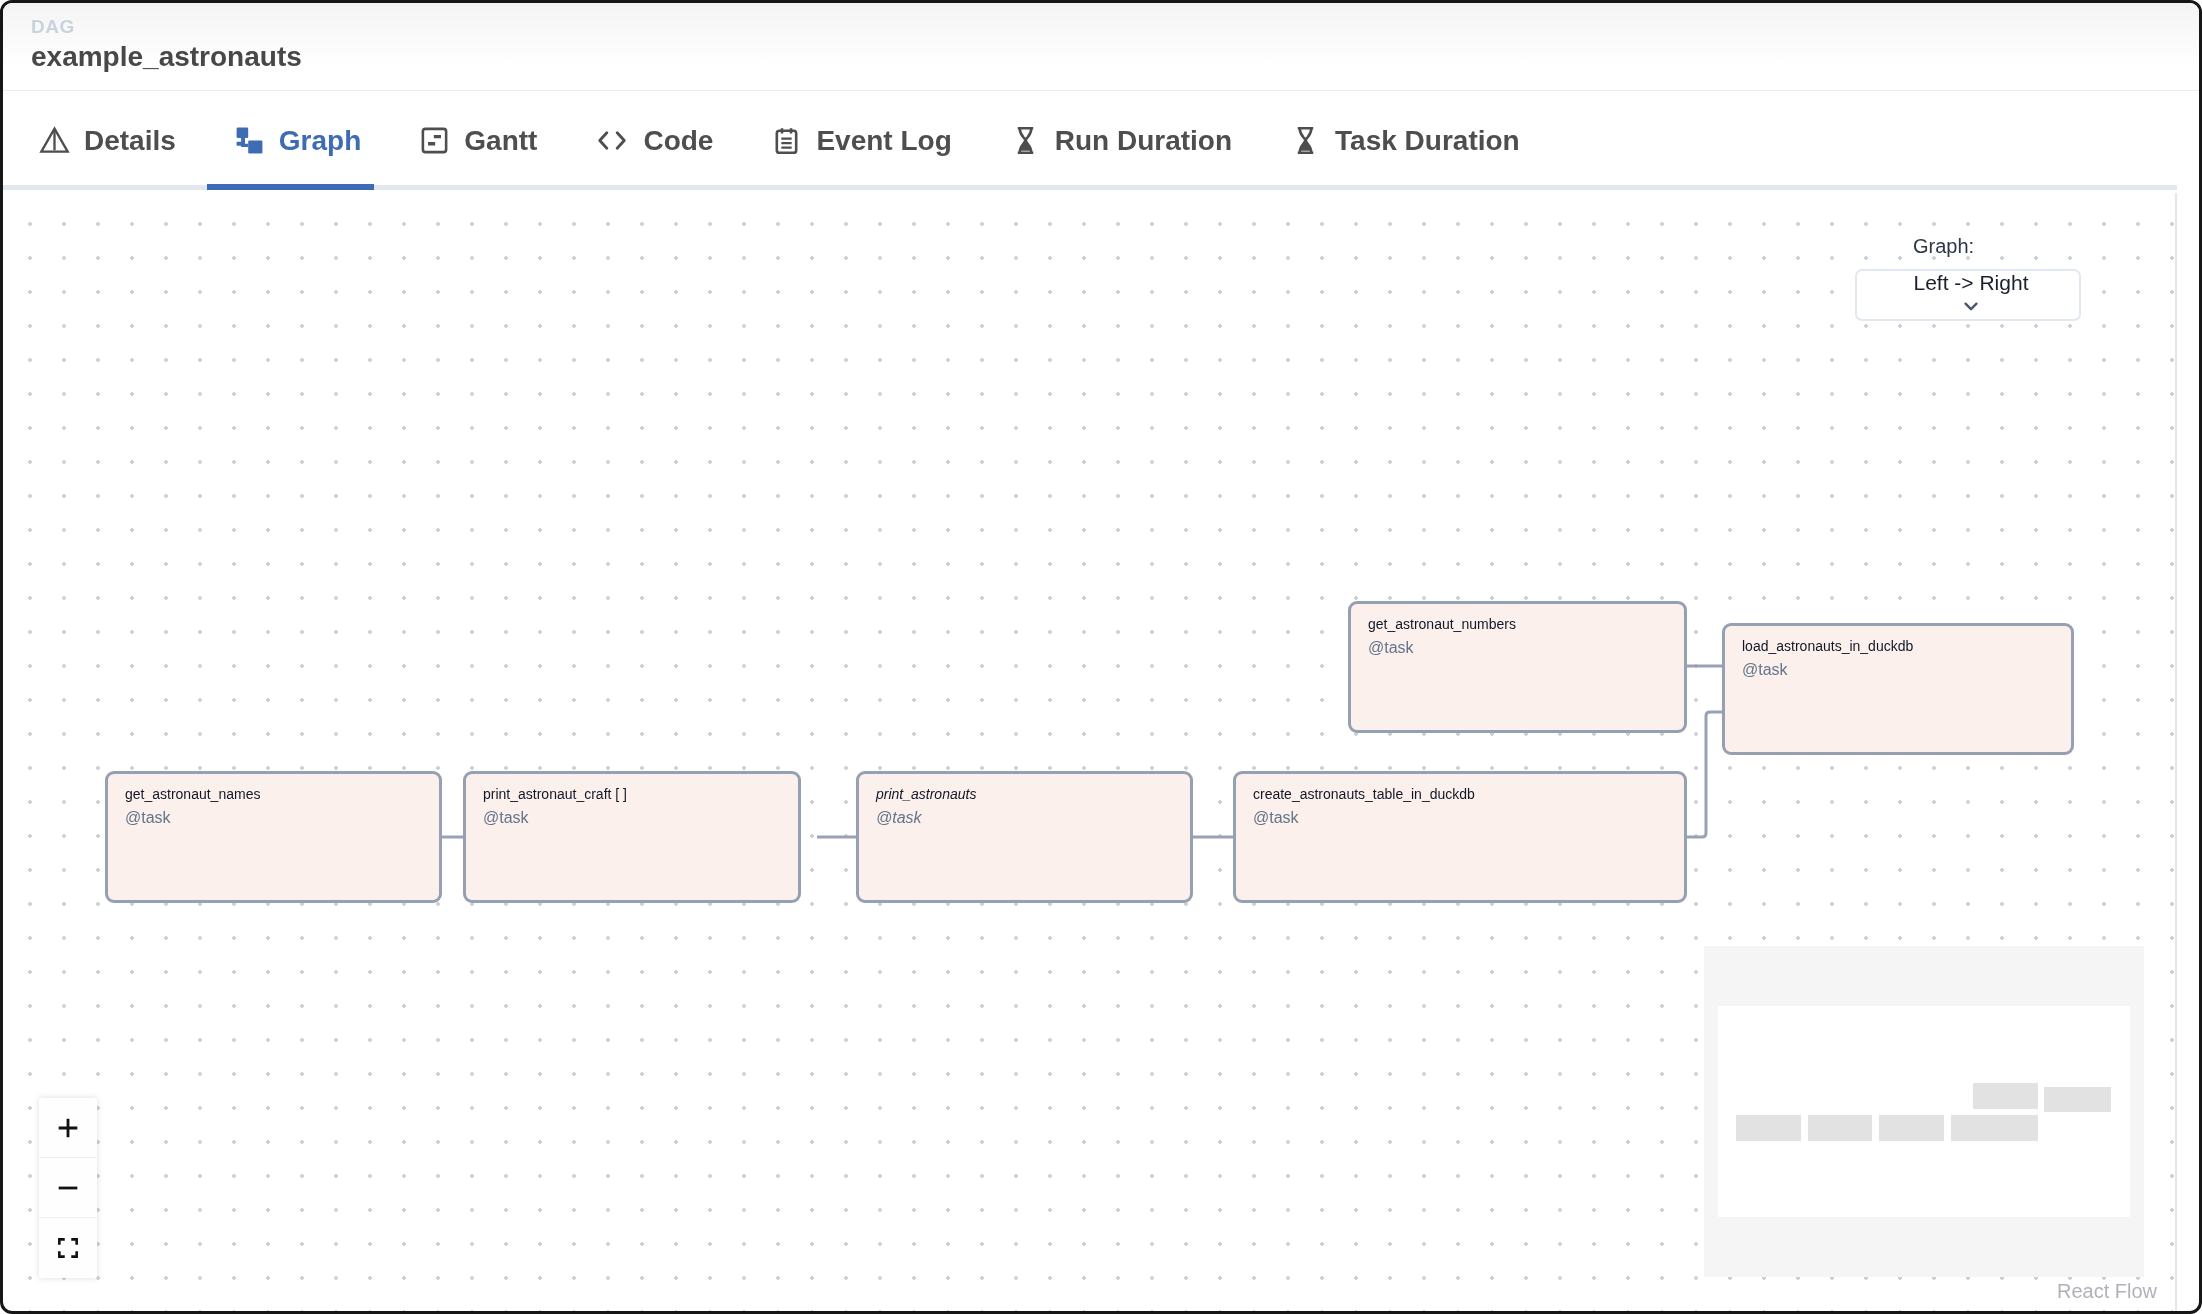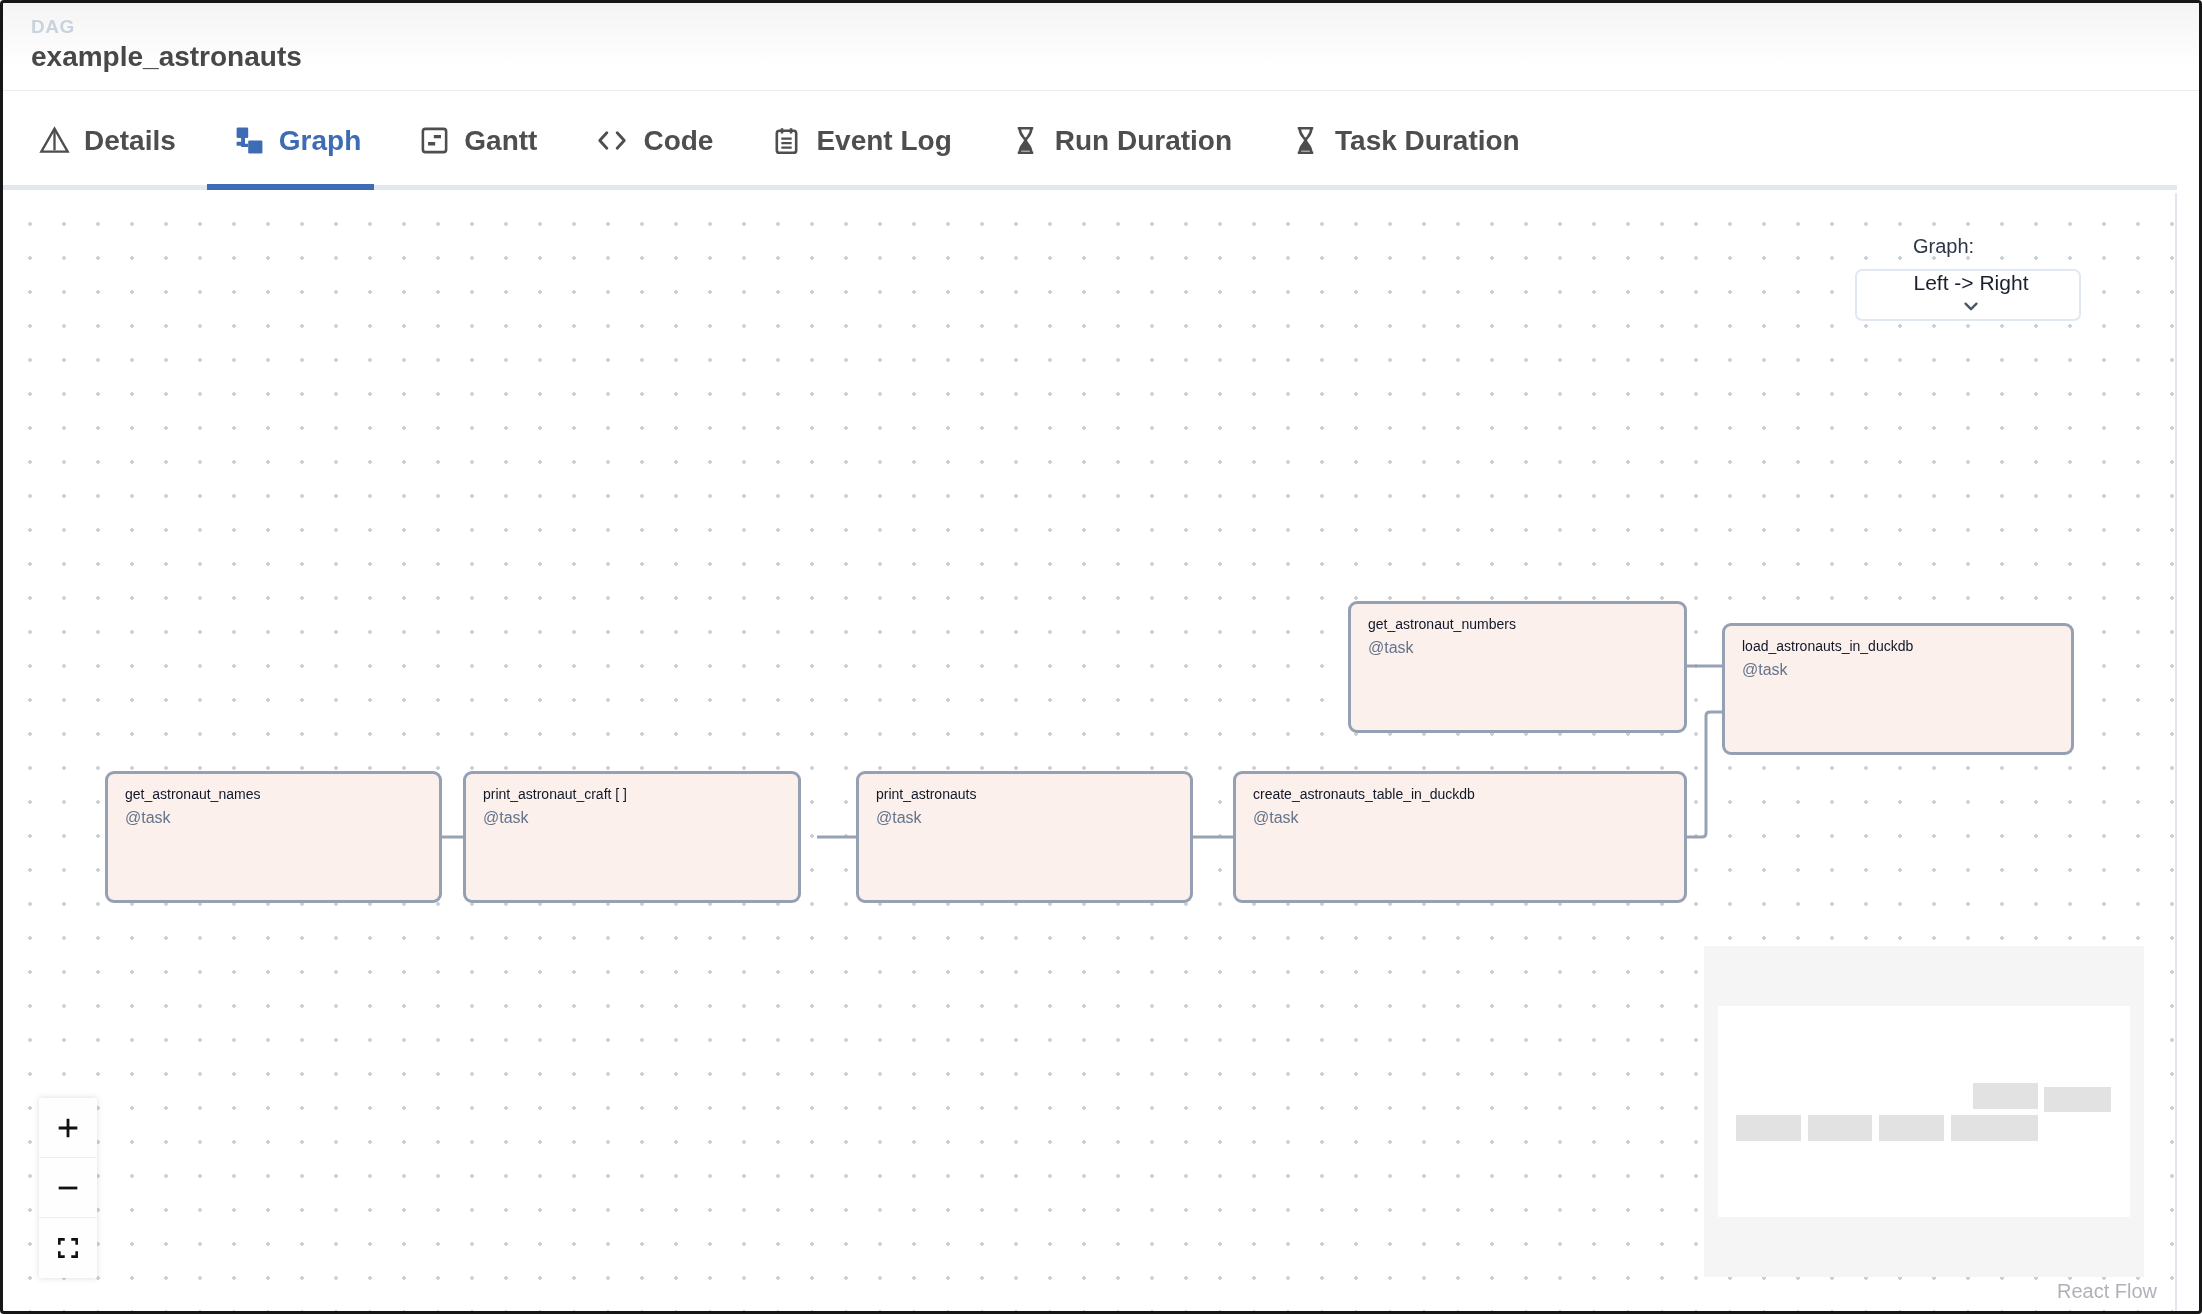--- a/index.html
+++ b/index.html
@@ -1,19 +1,19 @@
 <!DOCTYPE html>
 <html><head>
 <meta charset="utf-8">
 <style>
   * { margin:0; padding:0; box-sizing:border-box; }
   html,body { background:#ffffff; }
   .screen {
     position:relative; width:2202px; height:1314px;
-    border:3px solid #161616; border-radius:4px;
+    border:3px solid #161616; border-radius:12px;
     background:#ffffff; overflow:hidden;
     font-family:"Liberation Sans", sans-serif;
   }
 
   
   .hdr {
     height:88px; padding:13px 0 0 28px;
     background:linear-gradient(#f4f4f4, #ffffff 75%);
     border-bottom:1px solid #ececec;
   }
@@ -213,21 +213,21 @@
     <div class="node" style="left:102px; top:578px; width:337px; height:132px;">
       <div class="node-title">get_astronaut_names</div>
       <div class="node-sub">@task</div>
     </div>
 
     <div class="node" style="left:460px; top:578px; width:338px; height:132px;">
       <div class="node-title">print_astronaut_craft [ ]</div>
       <div class="node-sub">@task</div>
     </div>
 
-    <div class="node" style="left:853px; top:578px; width:337px; height:132px;">
+    <div class="node" style="left:853px; top:578px; width:337px; height:132px;font-style:italic;">
       <div class="node-title">print_astronauts</div>
       <div class="node-sub">@task</div>
     </div>
 
     <div class="node" style="left:1230px; top:578px; width:454px; height:132px;">
       <div class="node-title">create_astronauts_table_in_duckdb</div>
       <div class="node-sub">@task</div>
     </div>
 
     <div class="node" style="left:1345px; top:408px; width:339px; height:132px;">

